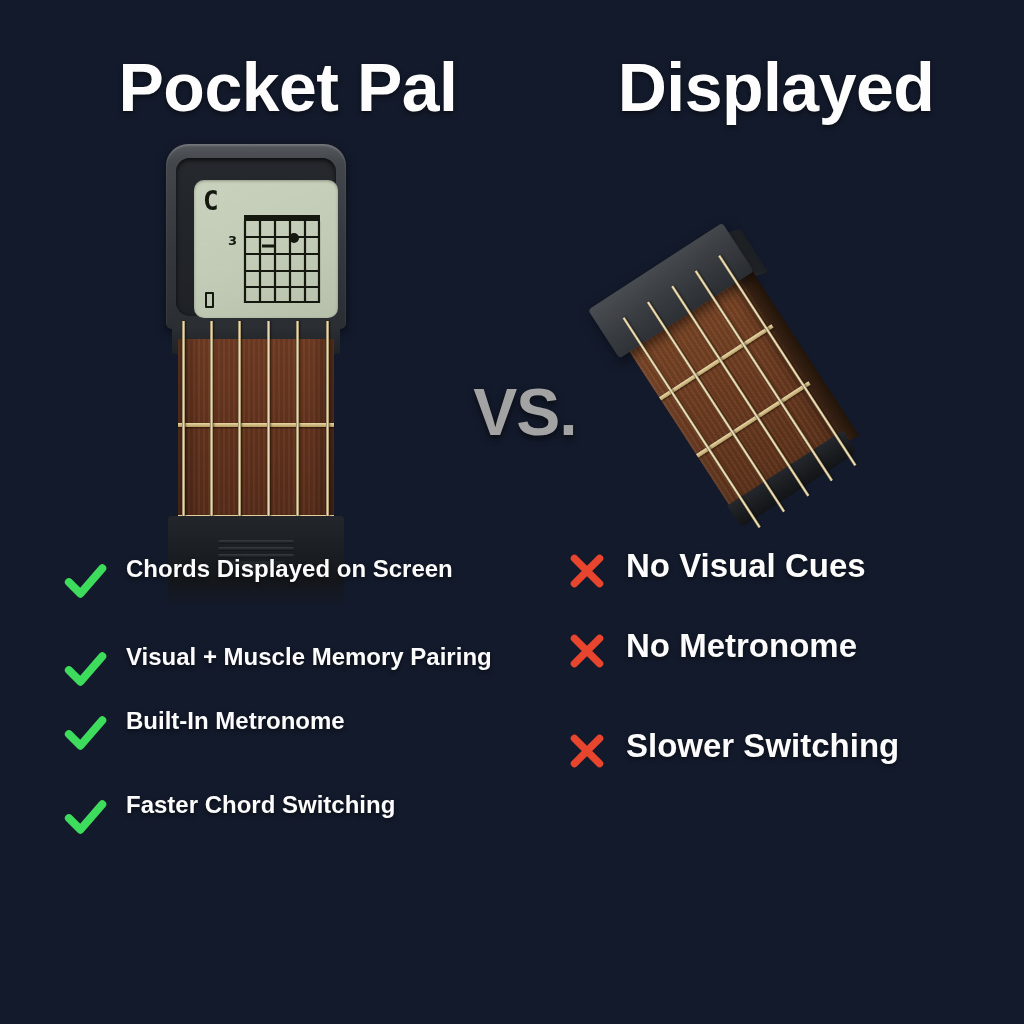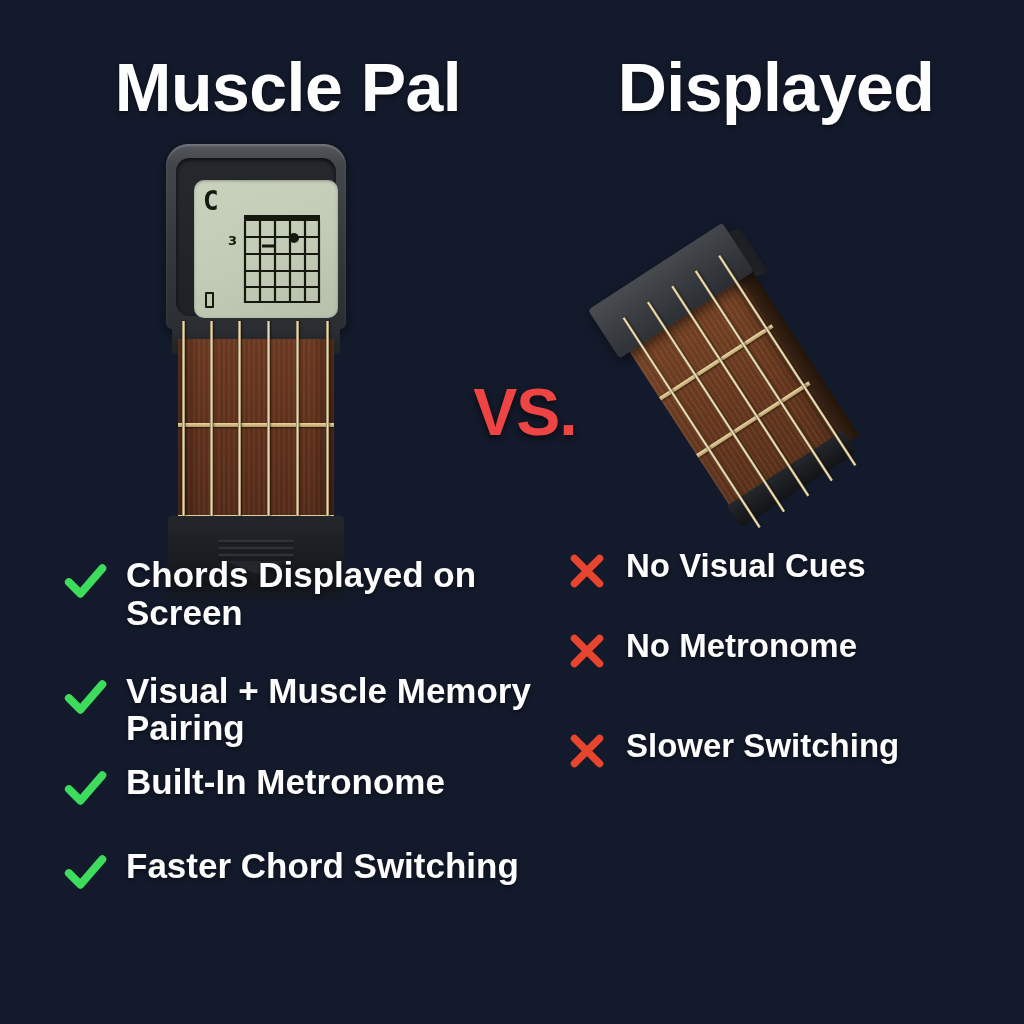--- a/index.html
+++ b/index.html
@@ -22,21 +22,21 @@
     letter-spacing:-0.5px;
     text-shadow:0 2px 5px rgba(0,0,0,.55);
   }
   #h-left  { left:78px;  top:54px;  width:420px; font-size:68px; }
   #h-right { left:566px; top:54px;  width:420px; font-size:68px; }
   #h-right span { display:block; }
 
   
   #vs {
     position:absolute; left:440px; top:374px; width:170px;
-    text-align:center; color:#ef4444; font-weight:bold;
+    text-align:center; color:#a3a3a3; font-weight:bold;
     font-size:66px; letter-spacing:-1px;
     text-shadow:0 3px 7px rgba(0,0,0,.6);
   }
 
   
   #device-left { position:absolute; left:166px; top:144px; width:180px; height:420px; }
 
   .dev-bezel {
     position:absolute; left:0; top:0; width:180px; height:185px;
     border-radius:22px 22px 6px 6px;
@@ -159,30 +159,30 @@
   .col { position:absolute; }
   #col-left  { left:62px;  top:556px; width:470px; }
   #col-right { left:566px; top:548px; width:430px; }
 
   .feat { display:flex; align-items:flex-start; gap:18px; }
   .feat .mark { flex:0 0 auto; width:46px; height:46px; margin-top:2px; }
   .feat .text {
     color:#fcfcfc; font-weight:bold; line-height:1.08;
     text-shadow:0 2px 4px rgba(0,0,0,.5);
   }
-  #col-left  .feat .text { font-size:35px; }
+  #col-left  .feat .text { font-size:24px; }
   #col-right .feat .text { font-size:33px; }
   #col-right .feat .mark { width:42px; height:42px; }
 </style>
 </head>
 <body>
 
 <div id="stage">
 
-  <div class="heading" id="h-left">Muscle Pal</div>
+  <div class="heading" id="h-left">Pocket Pal</div>
 
   <div class="heading" id="h-right">
     <span>Displayed</span>
   </div>
 
   <div id="device-left">
     <div class="dev-bezel">
       <div class="dev-bezel-inner">
         <div class="lcd">
           <div class="lcd-chordname">C</div>

